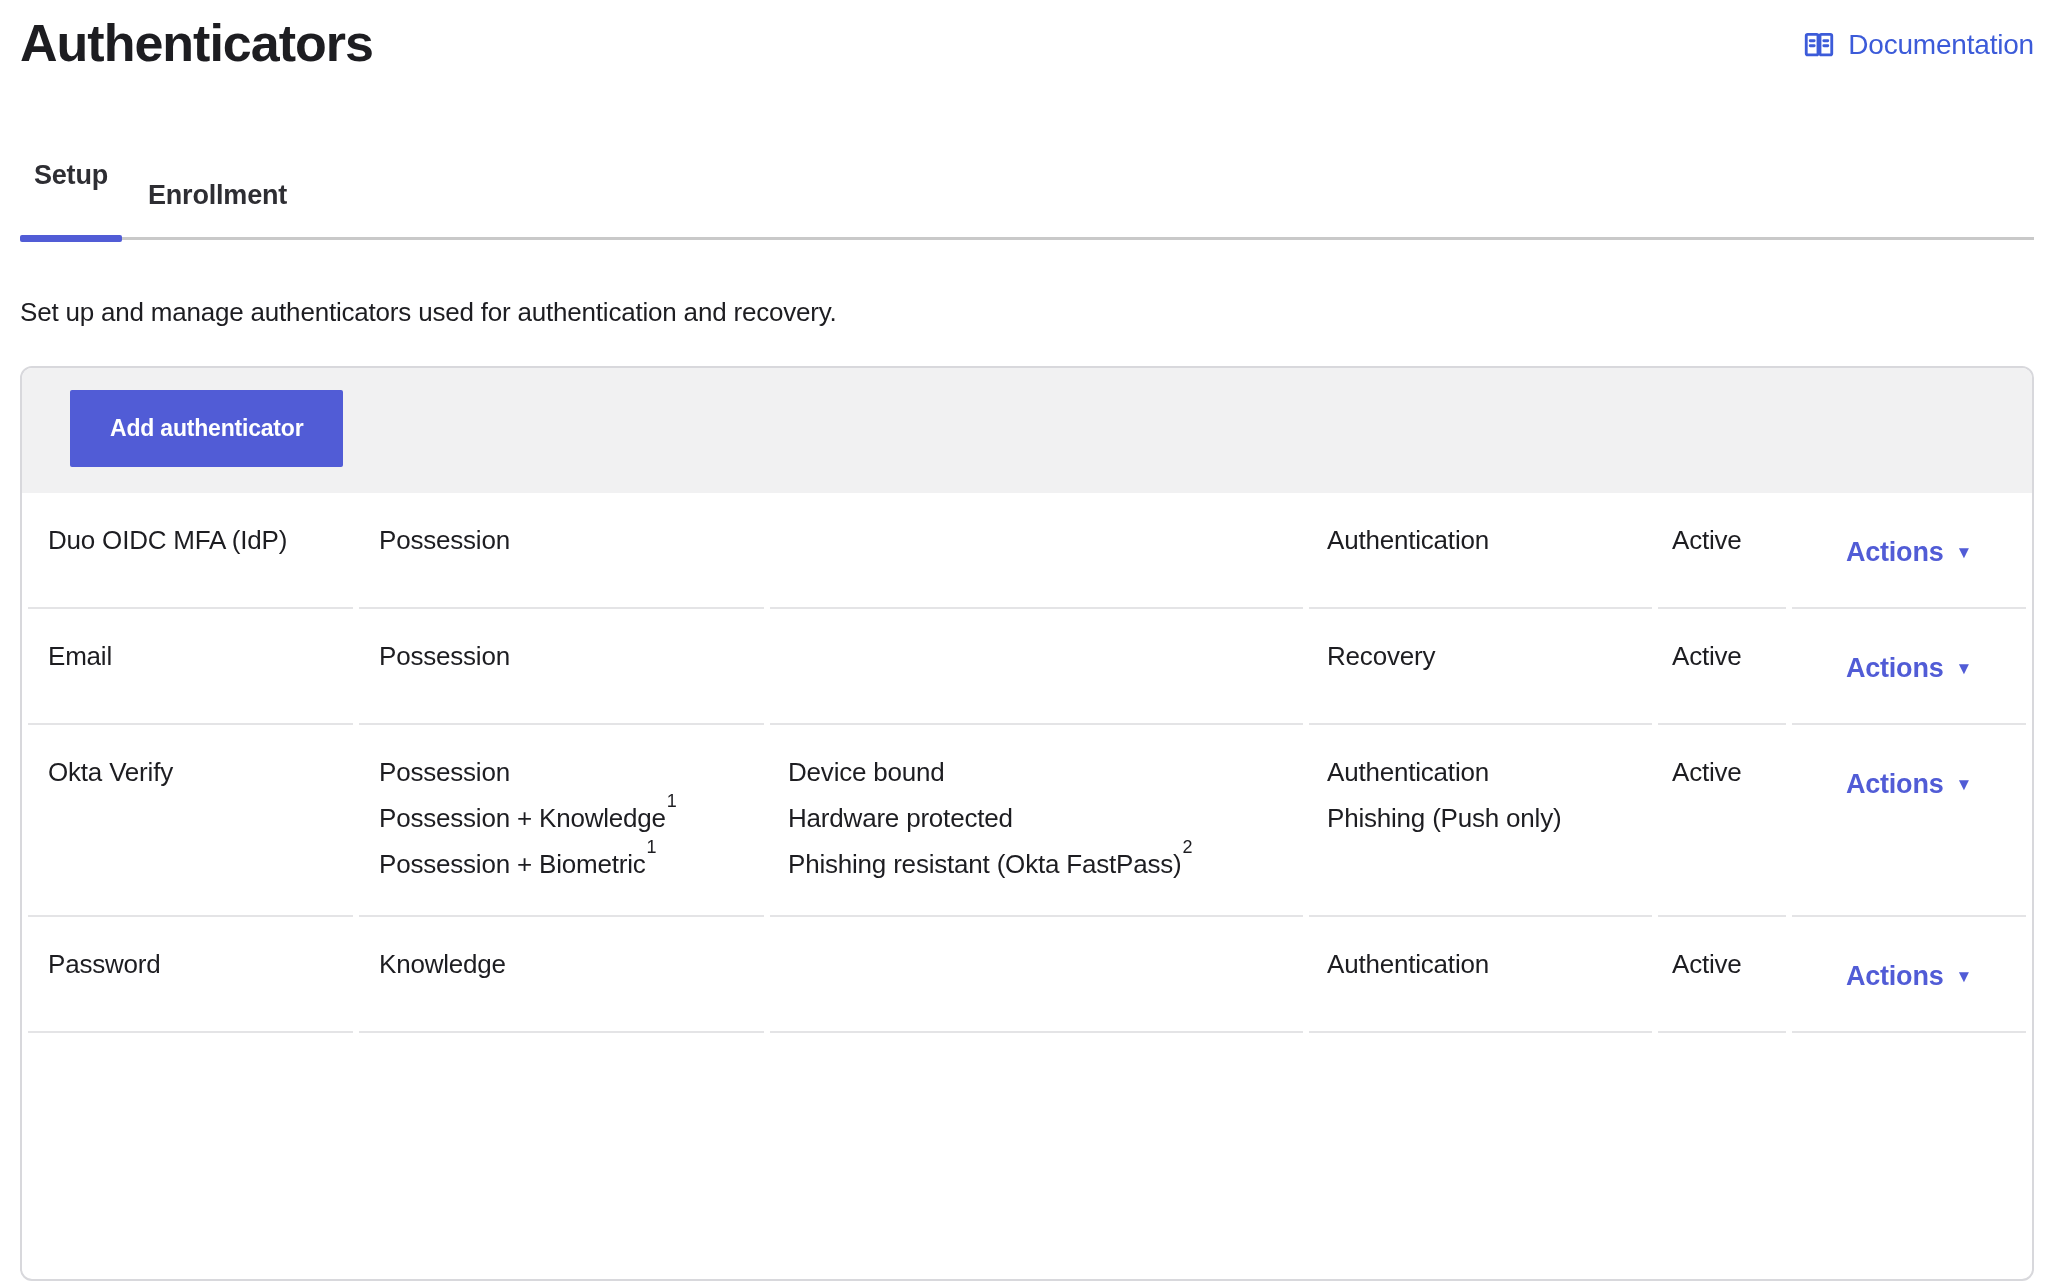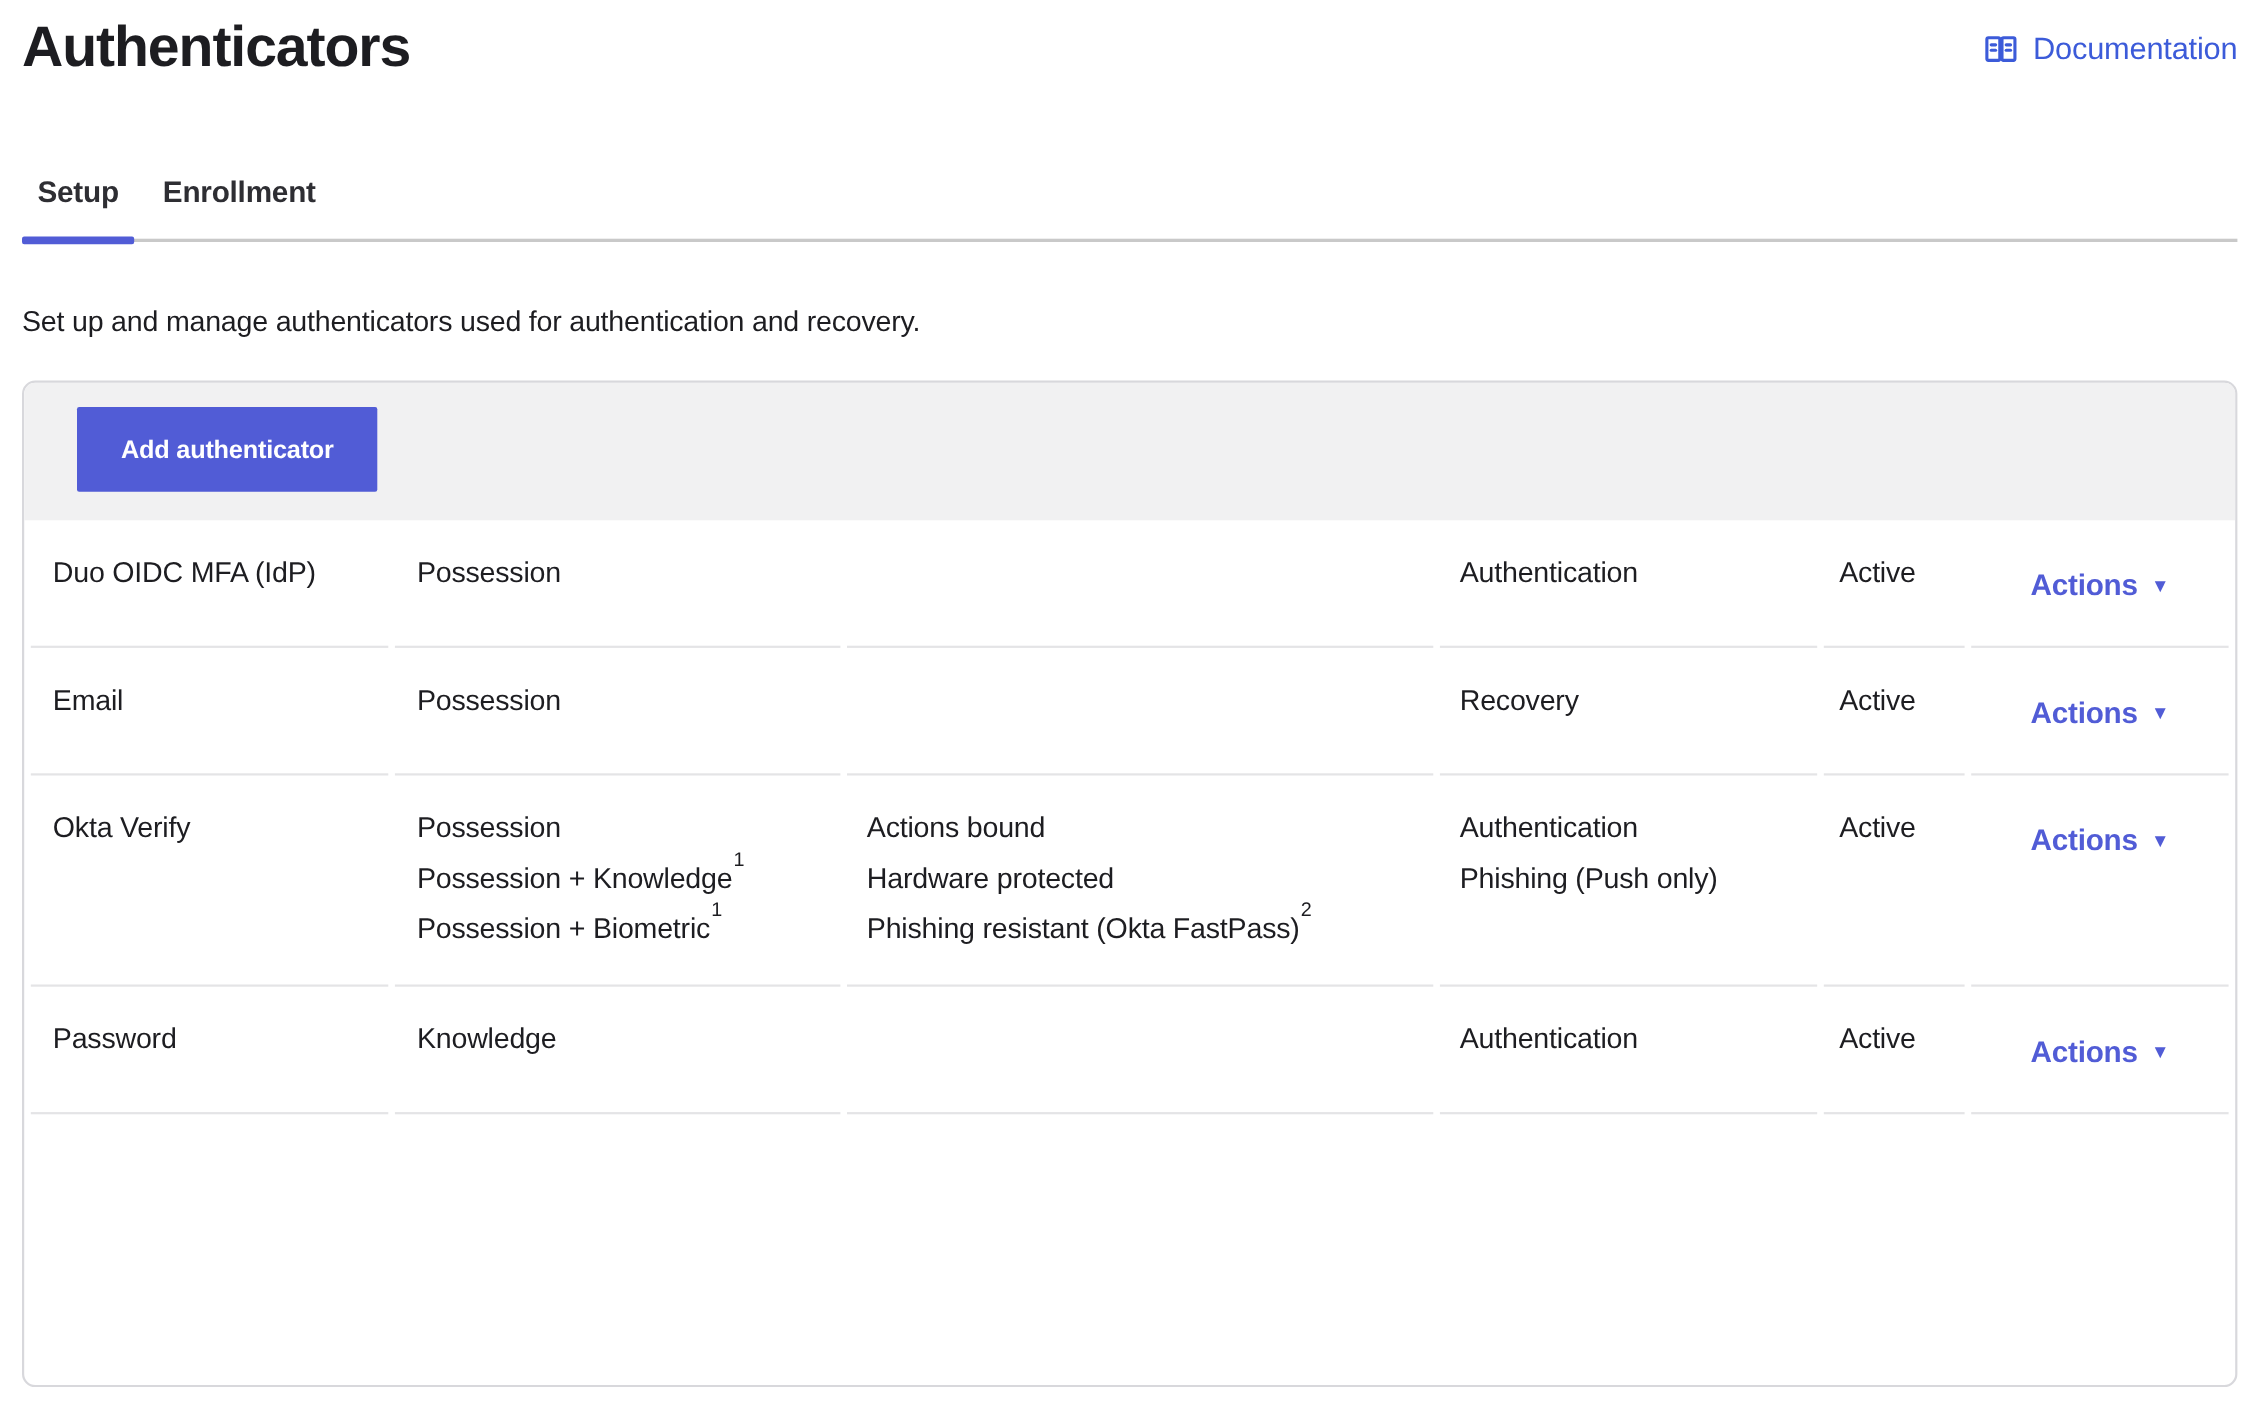--- a/index.html
+++ b/index.html
@@ -42,21 +42,21 @@
     display: flex;
     border-bottom: 3px solid var(--tab_rail);
     text-align: center;
   }
   .tab {
     position: relative;
     padding: 0 14px 26px 14px;
     font-size: 27px; font-weight: 700; color: #2e2e33;
     cursor: pointer;
   }
-  .tab + .tab { margin-left: 12px; }
+  .tab + .tab { margin-left: 12px; margin-top: 20px; }
   .tab.active::after {
     content: "";
     position: absolute; left: 0; right: 0; bottom: -5px;
     height: 7px; background: var(--accent); border-radius: 2px;
   }
 
   
   .page-desc { margin: 57px 0 0 0; font-size: 26px; line-height: 1.2; }
 
   
@@ -186,21 +186,21 @@
             <div class="cell c-actions"><span class="actions">Actions<span class="caret">▼</span></span></div>
           </div>
           <div class="trow">
             <div class="cell c-name">Okta Verify</div>
             <div class="cell c-factor">
               <div class="line">Possession</div>
               <div class="line">Possession + Knowledge<sup>1</sup></div>
               <div class="line">Possession + Biometric<sup>1</sup></div>
             </div>
             <div class="cell c-char">
-              <div class="line">Actions bound</div>
+              <div class="line">Device bound</div>
               <div class="line">Hardware protected</div>
               <div class="line">Phishing resistant (Okta FastPass)<sup>2</sup></div>
             </div>
             <div class="cell c-used">
               <div class="line">Authentication</div>
               <div class="line">Phishing (Push only)</div>
             </div>
             <div class="cell c-status">Active</div>
             <div class="cell c-actions"><span class="actions">Actions<span class="caret">▼</span></span></div>
           </div>

